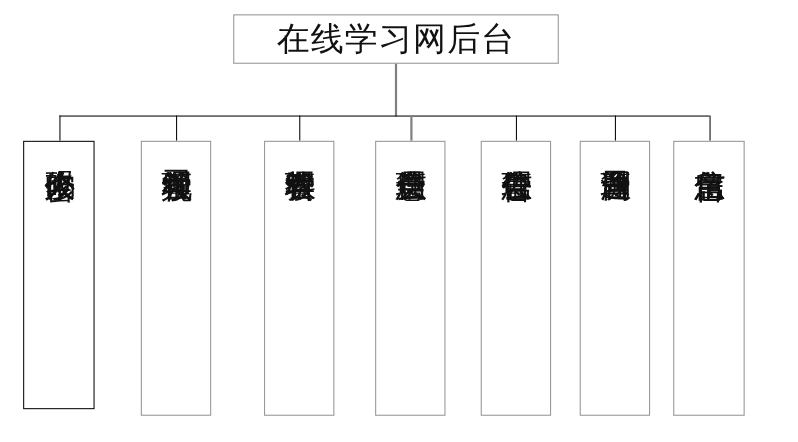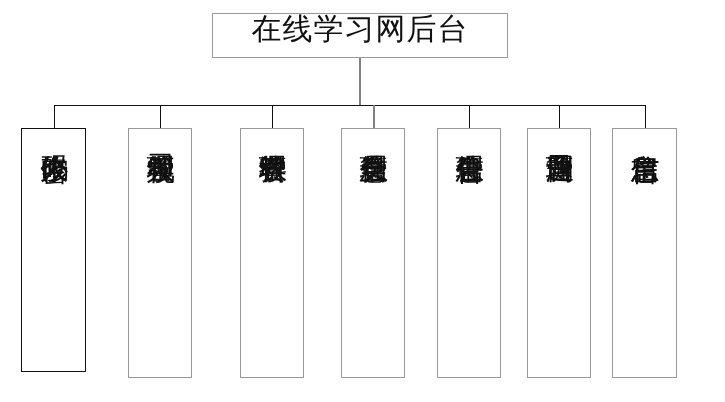--- a/index.html
+++ b/index.html
@@ -35,21 +35,21 @@
 
   
   .node {
     position: absolute;
     box-sizing: border-box;
     background: #ffffff;
   }
   .node-root {
     border: 1px solid #9a9a9a;
     display: flex;
-    align-items: flex-start;
+    align-items: center;
     justify-content: center;
   }
   .node-child {
     border: 1px solid #9a9a9a;
     display: flex;
     align-items: flex-start;
     justify-content: center;
   }
   .node-child.dark-border {
     border: 1px solid #111111;

